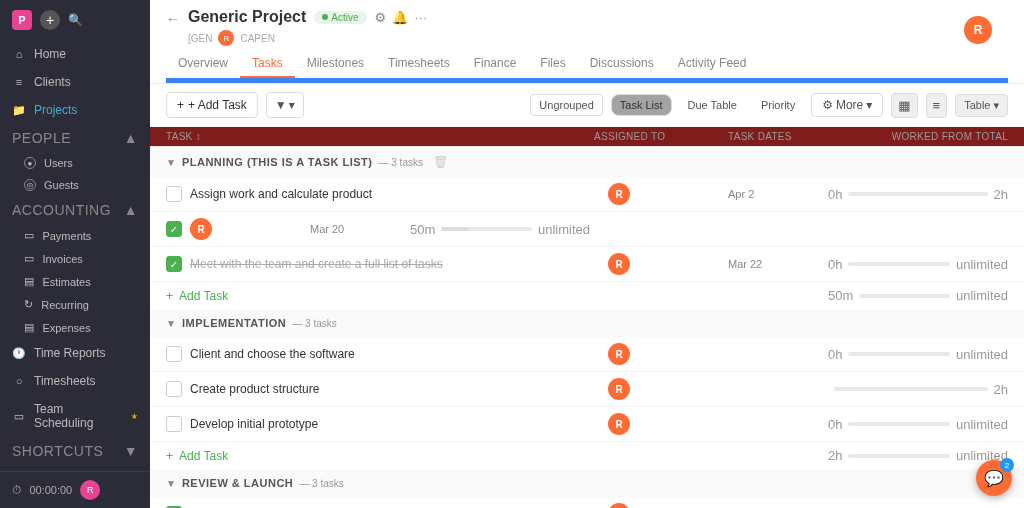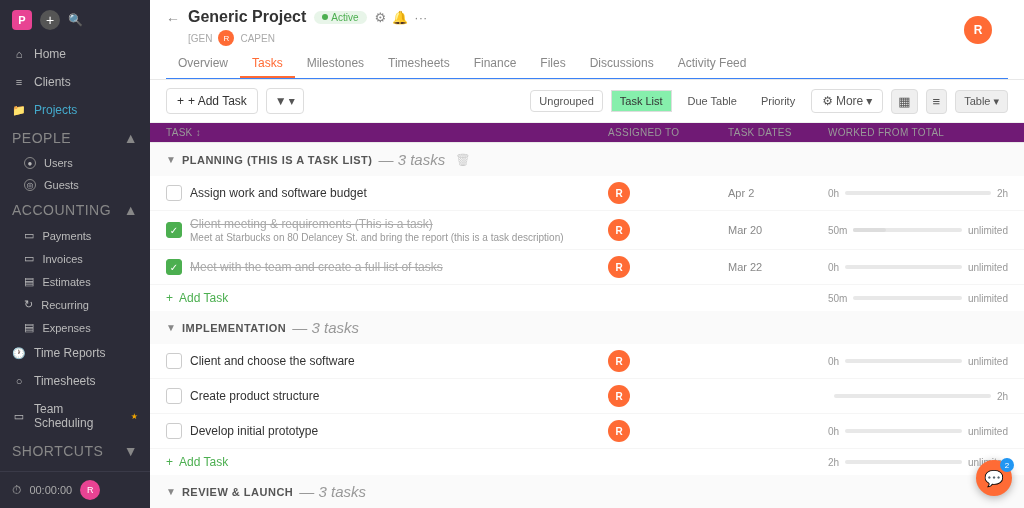--- a/index.html
+++ b/index.html
@@ -34,66 +34,66 @@
     .badge-active { background: #e8f5e9; color: #4caf50; border-radius: 10px; padding: 1px 8px; font-size: 10px; display: flex; align-items: center; gap: 3px; }
     .badge-dot { width: 6px; height: 6px; border-radius: 50%; background: #4caf50; }
     .header-icons { display: flex; gap: 6px; color: #888; font-size: 13px; }
     .header-icons span { cursor: pointer; }
     .project-meta { display: flex; align-items: center; gap: 6px; font-size: 10px; color: #aaa; margin-bottom: 4px; padding-left: 22px; }
     .header-avatar { width: 16px; height: 16px; border-radius: 50%; background: #ff6b35; display: flex; align-items: center; justify-content: center; color: white; font-size: 8px; }
     .top-right-avatar { width: 28px; height: 28px; border-radius: 50%; background: #ff6b35; display: flex; align-items: center; justify-content: center; color: white; font-size: 12px; font-weight: bold; position: absolute; right: 16px; top: 8px; }
     .header-top { display: flex; justify-content: space-between; align-items: flex-start; position: relative; }
 
     
-    .nav-tabs { display: flex; gap: 0; border-bottom: 1px solid #3b82f6; }
+    .nav-tabs { display: flex; gap: 0; border-bottom: 5px solid #3b82f6; }
     .nav-tab { padding: 6px 12px; font-size: 12px; color: #888; cursor: pointer; border-bottom: 2px solid transparent; }
     .nav-tab.active { color: #ff6b35; border-bottom: 2px solid #ff6b35; font-weight: 500; }
 
     
     .toolbar { display: flex; align-items: center; gap: 8px; padding: 8px 16px; border-bottom: 1px solid #f0f0f0; }
     .btn-add-task { display: flex; align-items: center; gap: 4px; padding: 5px 10px; border: 1px solid #ddd; border-radius: 4px; background: #fff; cursor: pointer; font-size: 12px; color: #333; }
     .filter-btn { display: flex; align-items: center; gap: 2px; padding: 5px 8px; border: 1px solid #ddd; border-radius: 4px; background: #fff; cursor: pointer; font-size: 12px; color: #555; }
     .toolbar-spacer { flex: 1; }
     .more-btn { display: flex; align-items: center; gap: 3px; padding: 4px 10px; border: 1px solid #ddd; border-radius: 4px; background: #fff; cursor: pointer; font-size: 12px; color: #555; }
     .ungrouped-btn { padding: 4px 8px; border: 1px solid #ddd; border-radius: 4px; background: #fff; cursor: pointer; font-size: 11px; color: #555; }
-    .task-list-btn { padding: 4px 8px; border: 1px solid #ddd; border-radius: 0; background: #86efac; cursor: pointer; font-size: 11px; color: #333; font-weight: 500; }
+    .task-list-btn { padding: 4px 8px; border: 1px solid #ddd; border-radius: 8px; background: #a3a3a3; cursor: pointer; font-size: 11px; color: #333; font-weight: 500; }
     .due-date-btn { padding: 4px 8px; cursor: pointer; font-size: 11px; color: #555; }
     .priority-btn { padding: 4px 8px; cursor: pointer; font-size: 11px; color: #555; text-align: center; }
     .grid-icon-btn { padding: 4px 6px; border: 1px solid #ddd; border-radius: 4px; cursor: pointer; font-size: 13px; color: #555; }
     .table-btn { display: flex; align-items: center; gap: 3px; padding: 4px 8px; border: 1px solid #ddd; border-radius: 4px; cursor: pointer; font-size: 11px; color: #555; }
 
     
     .task-list { flex: 1; overflow-y: auto; }
-    .table-header { display: flex; align-items: center; padding: 4px 16px; background: #701a75; border-bottom: 1px solid #e8e8e8; font-size: 10px; color: #999; font-weight: 500; text-transform: uppercase; letter-spacing: 0.3px; }
+    .table-header { display: flex; align-items: center; padding: 4px 16px; background: #7f1d1d; border-bottom: 1px solid #e8e8e8; font-size: 10px; color: #999; font-weight: 500; text-transform: uppercase; letter-spacing: 0.3px; }
     .col-task { flex: 1; }
     .col-assigned { width: 120px; }
-    .col-dates { width: 100px; }
-    .col-worked { width: 180px; }
+    .col-dates { width: 100px; margin-left: 14px; }
+    .col-worked { width: 180px; text-align: right; }
 
     
     .section-header { display: flex; align-items: center; gap: 6px; padding: 8px 16px; background: #fafafa; cursor: pointer; }
     .section-chevron { color: #888; font-size: 10px; }
     .section-name { font-size: 11px; font-weight: 600; color: #555; text-transform: uppercase; letter-spacing: 0.5px; }
-    .section-count { font-size: 15px; color: #999; font-style: italic; }
+    .section-count { font-size: 10px; color: #999; }
     .trash-icon { color: #ccc; font-size: 12px; cursor: pointer; margin-left: 4px; }
 
     
     .task-row { display: flex; align-items: center; padding: 6px 16px; border-bottom: 1px solid #f5f5f5; min-height: 34px; }
     .task-check { width: 16px; height: 16px; border: 1px solid #ccc; border-radius: 3px; margin-right: 8px; flex-shrink: 0; display: flex; align-items: center; justify-content: center; cursor: pointer; }
     .task-check.done { background: #4caf50; border-color: #4caf50; color: white; font-size: 10px; }
     .task-name { flex: 1; font-size: 12px; color: #333; }
     .task-name.strikethrough { text-decoration: line-through; color: #aaa; }
     .task-name-sub { font-size: 10px; color: #999; margin-top: 1px; }
     .task-assigned { width: 120px; display: flex; align-items: center; }
     .assignee-avatar { width: 22px; height: 22px; border-radius: 50%; display: flex; align-items: center; justify-content: center; color: white; font-size: 10px; font-weight: bold; }
     .task-date { width: 100px; font-size: 11px; color: #888; }
     .task-worked { width: 180px; display: flex; align-items: center; gap: 6px; }
     .progress-bar-wrap { flex: 1; height: 4px; background: #e8e8e8; border-radius: 2px; position: relative; }
     .progress-bar-fill { height: 100%; border-radius: 2px; background: #ddd; }
-    .worked-label { font-size: 10px; color: #999; white-space: nowrap; }
+    .worked-label { font-size: 13px; color: #999; white-space: nowrap; }
     .add-task-row { display: flex; align-items: center; gap: 6px; padding: 6px 16px; color: #4caf50; cursor: pointer; font-size: 12px; }
 
     
     .chat-bubble { position: fixed; bottom: 12px; right: 12px; width: 36px; height: 36px; border-radius: 50%; background: #ff6b35; display: flex; align-items: center; justify-content: center; color: white; font-size: 16px; cursor: pointer; box-shadow: 0 2px 8px rgba(0,0,0,0.3); }
     .chat-badge { position: absolute; top: -2px; right: -2px; background: #2196f3; color: white; border-radius: 50%; width: 14px; height: 14px; font-size: 8px; display: flex; align-items: center; justify-content: center; }
   </style>
 </head>
 <body>
 
 <div class="sidebar">
@@ -256,41 +256,37 @@
 
     <div class="section-header">
       <span class="section-chevron">▼</span>
       <span class="section-name">PLANNING (THIS IS A TASK LIST)</span>
       <span class="section-count">— <span>3 tasks</span></span>
       <span class="trash-icon">🗑</span>
     </div>
 
     <div class="task-row">
       <div class="task-check"></div>
-      <div class="task-name" style="flex:1;">Assign work and software budget</div>
+      <div class="task-name" style="flex:1;">Assign work and calculate product</div>
       <div class="task-assigned">
         <div class="assignee-avatar" style="background:#ff6b35;">R</div>
       </div>
       <div class="task-date">Apr 2</div>
       <div class="task-worked">
         <span class="worked-label">0h</span>
         <div class="progress-bar-wrap">
           <div class="progress-bar-fill" style="width:0%"></div>
         </div>
         <span class="worked-label">2h</span>
       </div>
     </div>
 
     <div class="task-row" style="flex-direction:column; align-items:flex-start;">
       <div style="display:flex; align-items:center; width:100%;">
         <div class="task-check done">✓</div>
-        <div style="flex:1;">
-          <div class="task-name strikethrough">Client meeting &amp; requirements (This is a task)</div>
-          <div class="task-name-sub">Meet at Starbucks on 80 Delancey St. and bring the report (this is a task description)</div>
-        </div>
         <div class="task-assigned">
           <div class="assignee-avatar" style="background:#ff6b35;">R</div>
         </div>
         <div class="task-date">Mar 20</div>
         <div class="task-worked">
           <span class="worked-label">50m</span>
           <div class="progress-bar-wrap">
             <div class="progress-bar-fill" style="width:30%"></div>
           </div>
           <span class="worked-label">unlimited</span>

